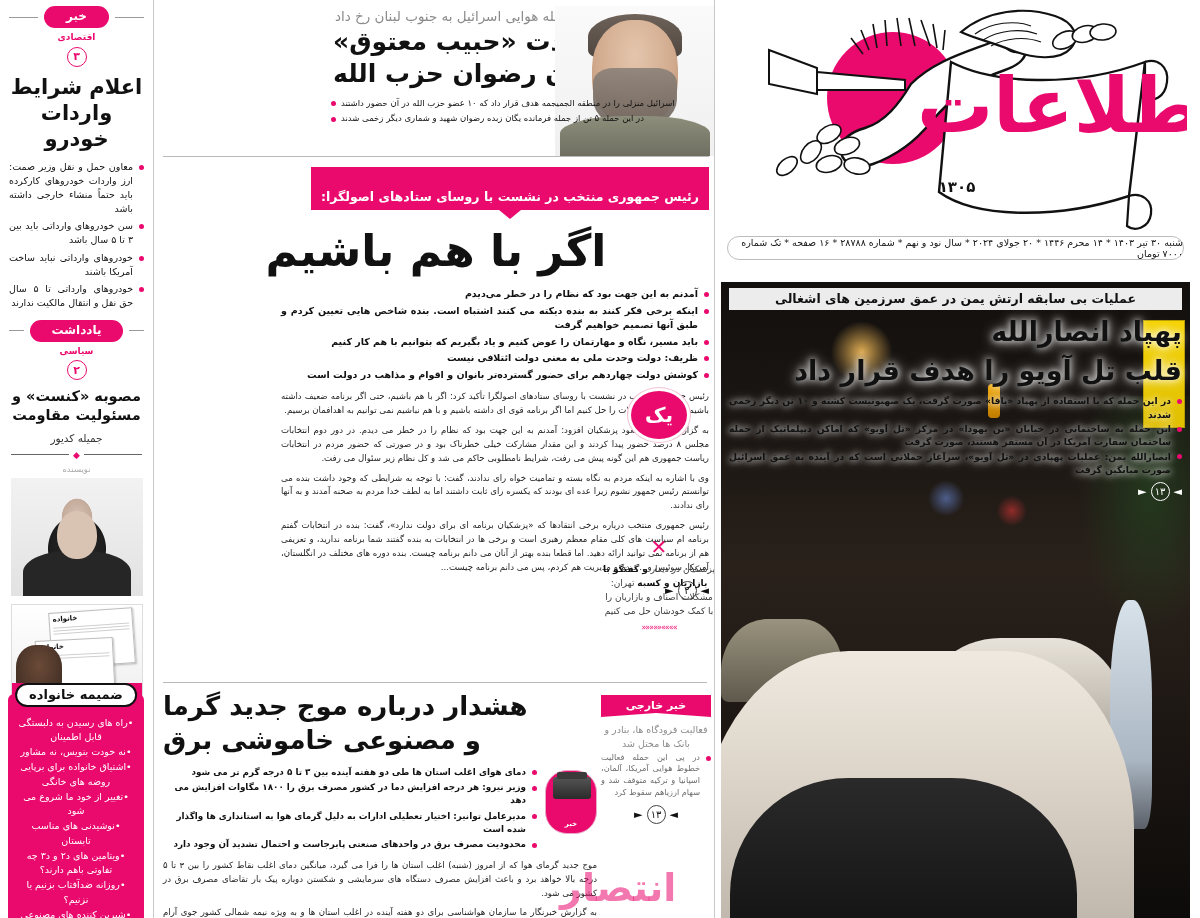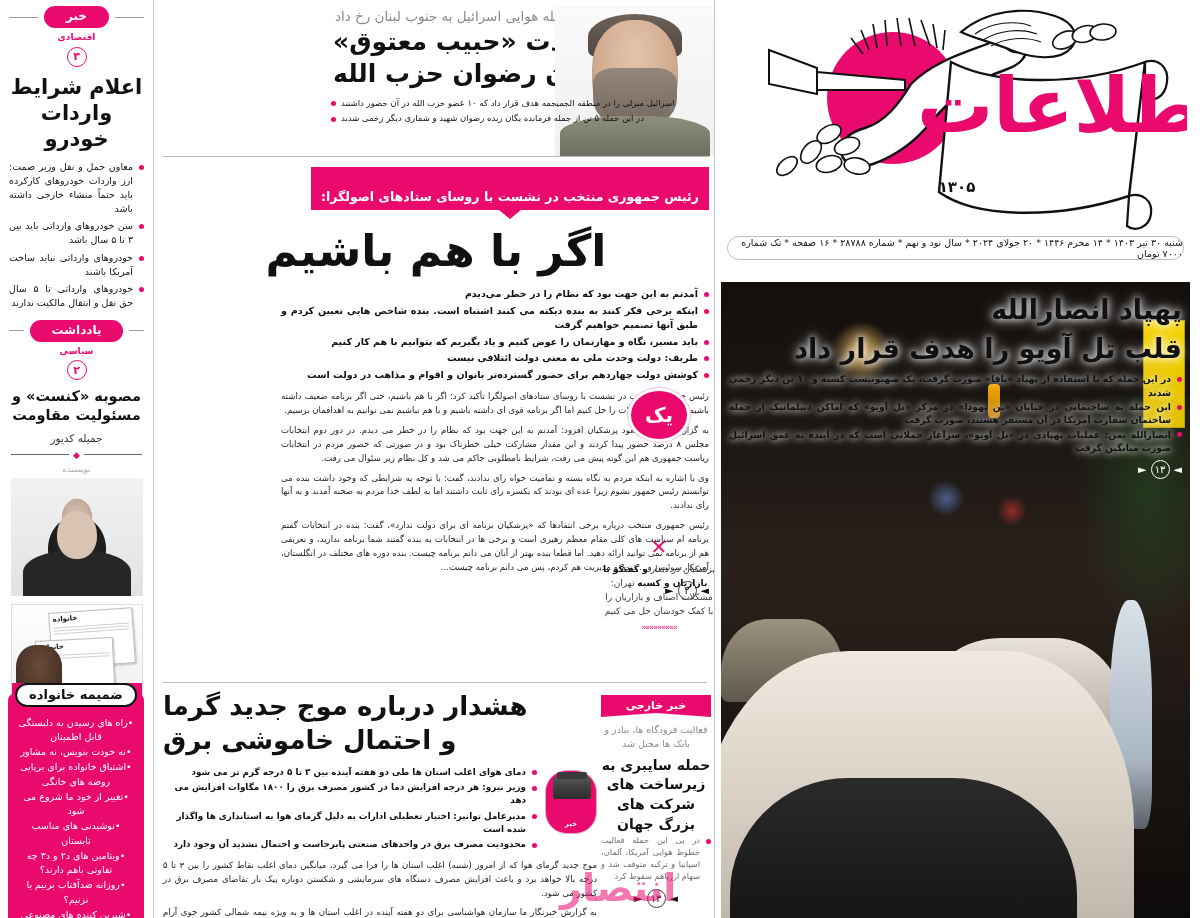--- a/index.html
+++ b/index.html
@@ -431,42 +431,41 @@
         <span>بازاریان را با کمک خودشان</span>
         <span>حل می کنیم</span>
       </div>
       <div class="orn">»»»»«««««</div>
     </div>
 
     <div class="rule" style="position:absolute; left:8px; right:8px; top:682px;"></div>
 
     <div class="heat">
       <div class="heat-head">هشدار درباره موج جدید گرما</div>
-      <div class="heat-head">و احتمال خاموشی برق</div>
+      <div class="heat-head">و مصنوعی خاموشی برق</div>
       <div class="heat-body">
         <div class="type-icon">
           <div class="mach"></div>
           <div class="lbl">خبر</div>
         </div>
         <ul class="bullets heat-bul">
           <li>دمای هوای اغلب استان ها طی دو هفته آینده بین ۳ تا ۵ درجه گرم تر می شود</li>
           <li>وزیر نیرو: هر درجه افزایش دما در کشور مصرف برق را ۱۸۰۰ مگاوات افزایش می دهد</li>
           <li>مدیرعامل توانیر: اختیار تعطیلی ادارات به دلیل گرمای هوا به استانداری ها واگذار شده است</li>
           <li>محدودیت مصرف برق در واحدهای صنعتی پابرجاست و احتمال تشدید آن وجود دارد</li>
         </ul>
       </div>
       <div class="heat-para">موج جدید گرمای هوا که از امروز (شنبه) اغلب استان ها را فرا می گیرد، میانگین دمای اغلب نقاط کشور را بین ۳ تا ۵ درجه بالا خواهد برد و باعث افزایش مصرف دستگاه های سرمایشی و شکستن دوباره پیک بار تقاضای مصرف برق در کشور می شود.</div>
       <div class="heat-para">به گزارش خبرنگار ما سازمان هواشناسی برای دو هفته آینده در اغلب استان ها و به ویژه نیمه شمالی کشور جوی آرام توأم با افزایش ۳ تا ۵ درجه ای دمای هوا پیش بینی کرده است که شرایط را برای مصرف بیشتر ...</div>
 
     </div>
 
     <div class="foreign">
       <div class="fbanner">خبر خارجی</div>
       <div class="fkick">فعالیت فرودگاه ها، بنادر و بانک ها مختل شد</div>
-      <div class="fhead">حمله سایبری به زیرساخت های شرکت های بزرگ جهان</div>
       <ul class="bullets fbul">
         <li>در پی این حمله فعالیت خطوط هوایی آمریکا، آلمان، اسپانیا و ترکیه متوقف شد و سهام ارزیاهم سقوط کرد</li>
       </ul>
       <div class="pagemark" style="margin-top:6px; justify-content:center">
         <span class="arw">◄</span>
         <span class="circ">۱۳</span>
         <span class="arw">►</span>
       </div>
     </div>
   </div>
@@ -537,20 +536,21 @@
         <div class="tree"></div>
         <div class="sign"></div>
         <div class="light"></div>
         <div class="car3"></div>
         <div class="car2"></div>
         <div class="person"></div>
         <div class="car"></div>
         <div class="windshield"></div>
       </div>
       <div class="rnews-txt">
+        <div class="rkick">عملیات بی سابقه ارتش یمن در عمق سرزمین های اشغالی</div>
         <div class="rhead">پهپاد انصارالله</div>
         <div class="rhead">قلب تل آویو را هدف قرار داد</div>
         <ul class="bullets rbul">
           <li>در این حمله که با استفاده از پهپاد «یافا» صورت گرفت، یک صهیونیست کشته و ۱۰ تن دیگر زخمی شدند</li>
           <li>این حمله به ساختمانی در خیابان «بن یهودا» در مرکز «تل آویو» که اماکن دیپلماتیک از جمله ساختمان سفارت آمریکا در آن مستقر هستند، صورت گرفت</li>
           <li>انصارالله یمن: عملیات پهپادی در «تل آویو»، سرآغاز حملاتی است که در آینده به عمق اسرائیل صورت میانگین گرفت</li>
         </ul>
         <div class="pagemark rpage">
           <span class="arw">◄</span>
           <span class="circ">۱۳</span>

